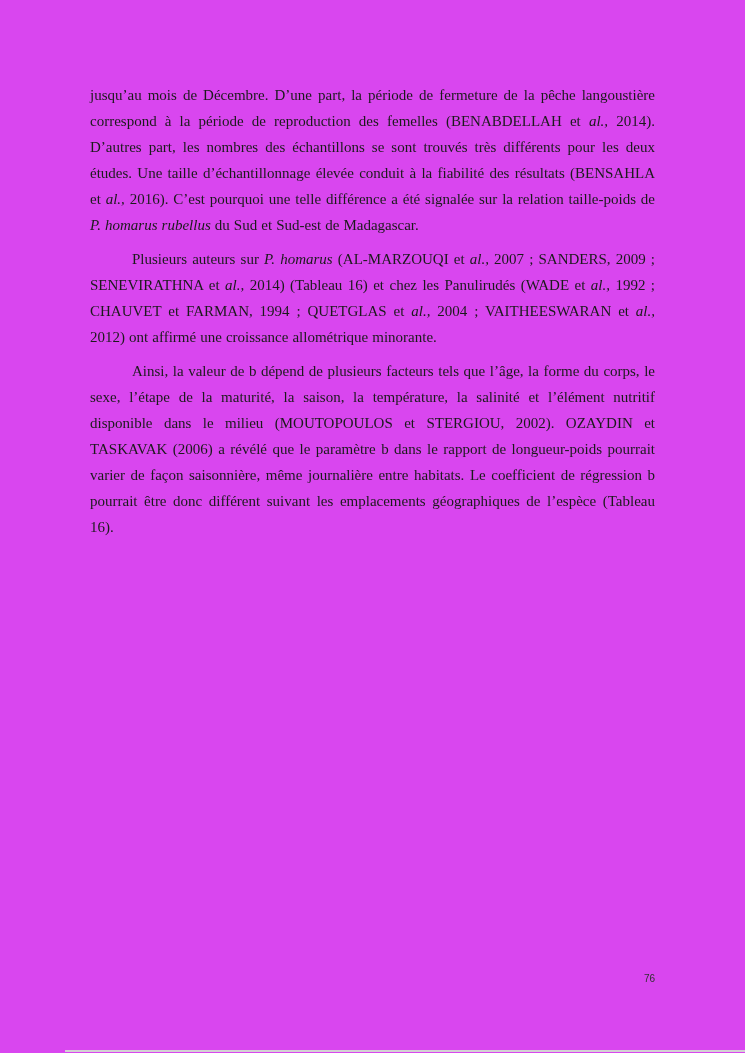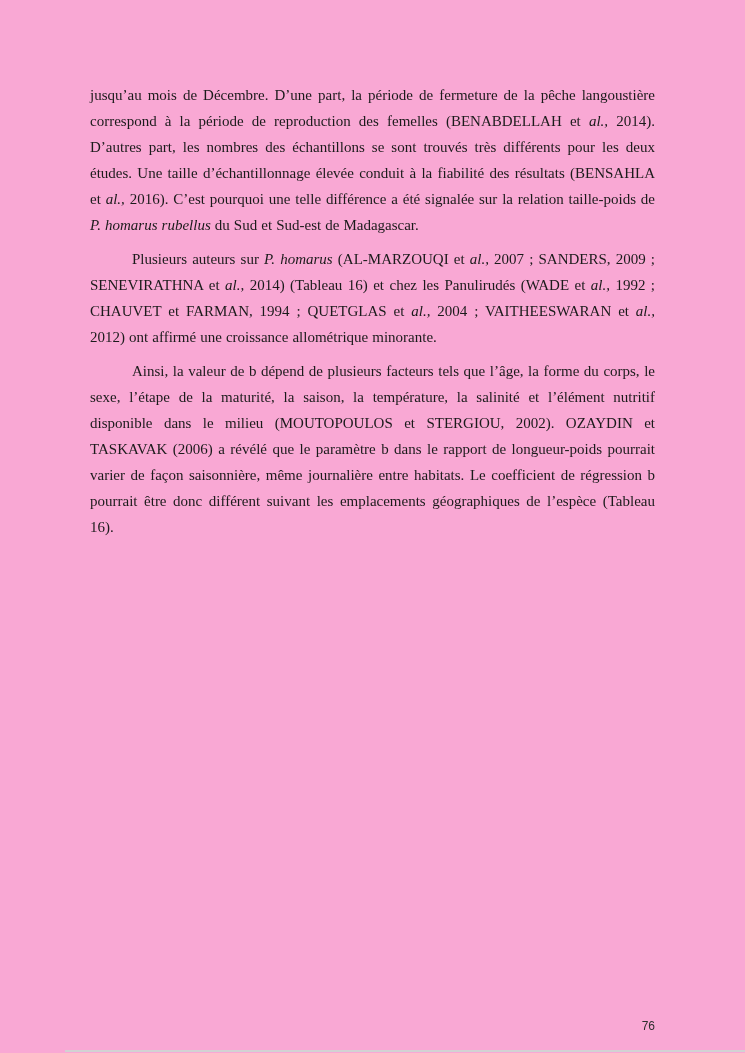--- a/index.html
+++ b/index.html
@@ -4,21 +4,21 @@
 <style>
   html, body {
     margin: 0;
     padding: 0;
     background: #ffffff;
   }
   .page {
     position: relative;
     width: 745px;
     height: 1053px;
-    background: #f9a8d4;
+    background: #d946ef;
     overflow: hidden;
     font-family: "Liberation Serif", serif;
     color: #1b1b1b;
   }
   .text-block {
     position: absolute;
     left: 90px;
     top: 82px;
     width: 565px;
   }
@@ -33,23 +33,22 @@
     text-indent: 42px;
   }
   .para .italic {
     font-style: italic;
   }
   .page-number {
     position: absolute;
     top: 973px;
     right: 90px;
     font-family: "Liberation Sans", sans-serif;
-    font-size: 12px;
+    font-size: 10px;
     color: #2f2f2f;
-    margin-top: 46px;
   }
   .bottom-divider {
     position: absolute;
     left: 65px;
     right: 0;
     bottom: 1px;
     height: 2px;
     background: #d2d2d2;
   }
 </style>

